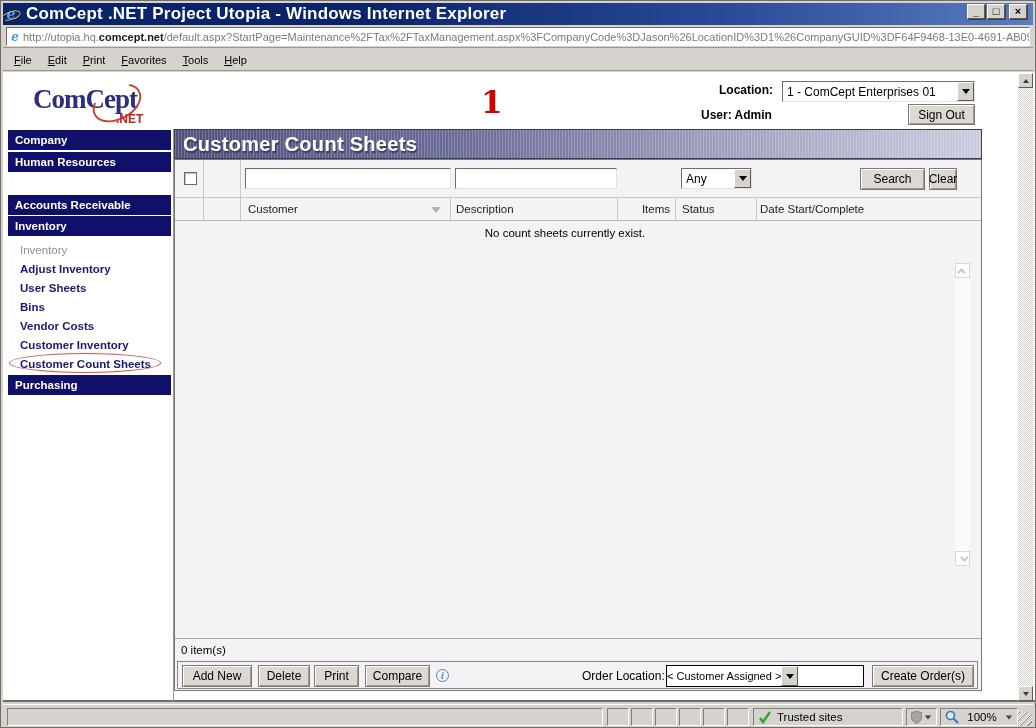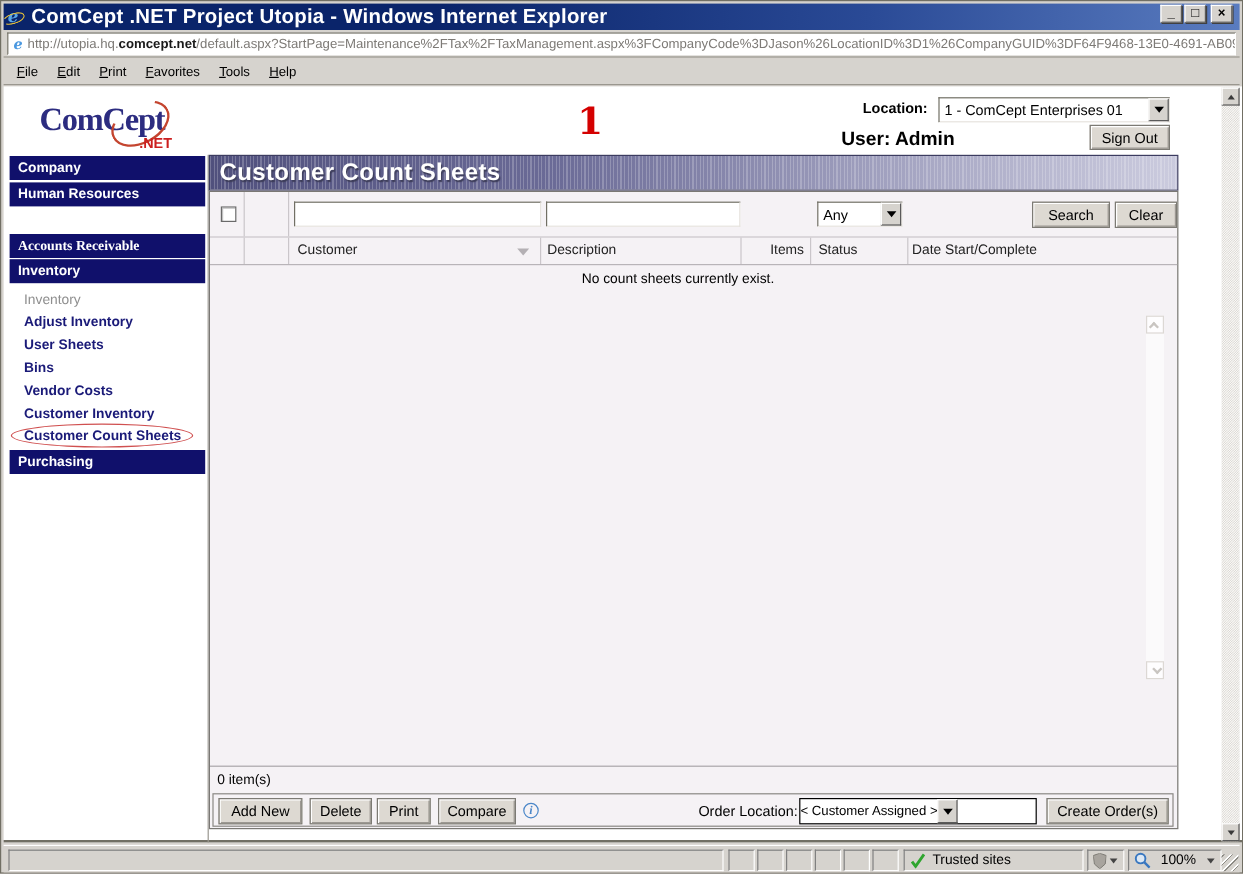--- a/index.html
+++ b/index.html
@@ -39,21 +39,21 @@
   
   .page { left:2px; top:71px; width:1032px; height:630px; background:#fff; border-bottom:2px solid #716f64; }
 
   
   .logo-main { left:30px; top:12px; color:#2c2c80; font:bold 27px "Liberation Serif", serif; letter-spacing:-1px; }
   .logo-swoosh { left:88px; top:14px; width:52px; height:34px; border:2px solid #c4452f; border-radius:50%;
     transform:rotate(-28deg); border-top-color:transparent; }
   .logo-net { left:113px; top:40px; color:#cc1f1f; font:bold 12px "Liberation Sans",sans-serif; }
   .annotation-1 { left:478px; top:12px; color:#d40000; font:bold 31px "DejaVu Serif", serif; }
   .loc-label { left:716px; top:11px; font-weight:bold; font-size:12px; }
-  .user-label { left:698px; top:36px; font-weight:bold; font-size:16px; }
+  .user-label { left:698px; top:36px; font-weight:bold; font-size:12px; }
 
   .classic-select { background:#fff; border:1px solid; border-color:#716f64 #e6e3de #e6e3de #716f64;
     display:flex; align-items:center; cursor:default; }
   .classic-select .sel-text { flex:1; padding:0 4px; overflow:hidden; white-space:nowrap; font-size:12px; }
   .sel-arrow-btn { width:17px; align-self:stretch; background:#d6d3ce; border:1px solid;
     border-color:#fff #5a5a5a #5a5a5a #fff; display:flex; align-items:center; justify-content:center; }
   .tri-down { width:0; height:0; border-left:4px solid transparent; border-right:4px solid transparent; border-top:5px solid #000; }
 
   .btn { background:#ddd9d2; border:1px solid #7c7a74; box-shadow:inset 1px 1px 0 #fff, inset -1px -1px 0 #9c9892;
     font-size:12px; text-align:center; cursor:default; display:flex; align-items:center; justify-content:center; }
@@ -165,21 +165,21 @@
       <span class="sel-text">1 - ComCept Enterprises 01</span>
       <span class="sel-arrow-btn">
           <span class="tri-down"></span>
         </span>
     </div>
     <div class="abs user-label">User: Admin</div>
     <div class="abs btn" style="left:905px; top:32px; width:67px; height:21px;">Sign Out</div>
 
     <div class="abs side-nav" style="top:58px;">Company</div>
     <div class="abs side-nav" style="top:80px;">Human Resources</div>
-    <div class="abs side-nav" style="top:123px;font-family:Liberation Serif, serif;">Accounts Receivable</div>
+    <div class="abs side-nav" style="top:123px;">Accounts Receivable</div>
     <div class="abs side-nav" style="top:144px;">Inventory</div>
     <div class="abs side-sub disabled" style="top:169px;">Inventory</div>
     <div class="abs side-sub" style="top:188px;">Adjust Inventory</div>
     <div class="abs side-sub" style="top:207px;">User Sheets</div>
     <div class="abs side-sub" style="top:226px;">Bins</div>
     <div class="abs side-sub" style="top:245px;">Vendor Costs</div>
     <div class="abs side-sub" style="top:264px;">Customer Inventory</div>
     <div class="abs side-sub" style="top:283px;">Customer Count Sheets</div>
     <div class="abs red-ellipse" style="top:281px;"></div>
     <div class="abs side-nav" style="top:303px;">Purchasing</div>
@@ -197,21 +197,21 @@
         <div class="col-div" style="left:65px;"></div>
         <input class="filter-input" style="left: 70px; width: 206px;" value="">
         <input class="filter-input" style="left: 280px; width: 162px;" value="">
         <div class="classic-select" style="position:absolute; left:506px; top:8px; width:71px; height:21px;">
           <span class="sel-text">Any</span>
           <span class="sel-arrow-btn">
               <span class="tri-down"></span>
             </span>
         </div>
         <div class="btn" style="position:absolute; left:685px; top:8px; width:65px; height:22px;">Search</div>
-        <div class="btn" style="position:absolute; left:754px; top:8px; width:52px; height:22px;">Clear</div>
+        <div class="btn" style="position:absolute; left:754px; top:8px; width:28px; height:22px;">Clear</div>
       </div>
 
       <div class="hdr-row">
         <div class="col-div" style="left:28px;"></div>
         <div class="col-div" style="left:65px;"></div>
         <div class="col-div" style="left:275px;"></div>
         <div class="col-div" style="left:442px;"></div>
         <div class="col-div" style="left:500px;"></div>
         <div class="col-div" style="left:581px;"></div>
         <span class="hdr-label" style="left:73px;">Customer</span>

